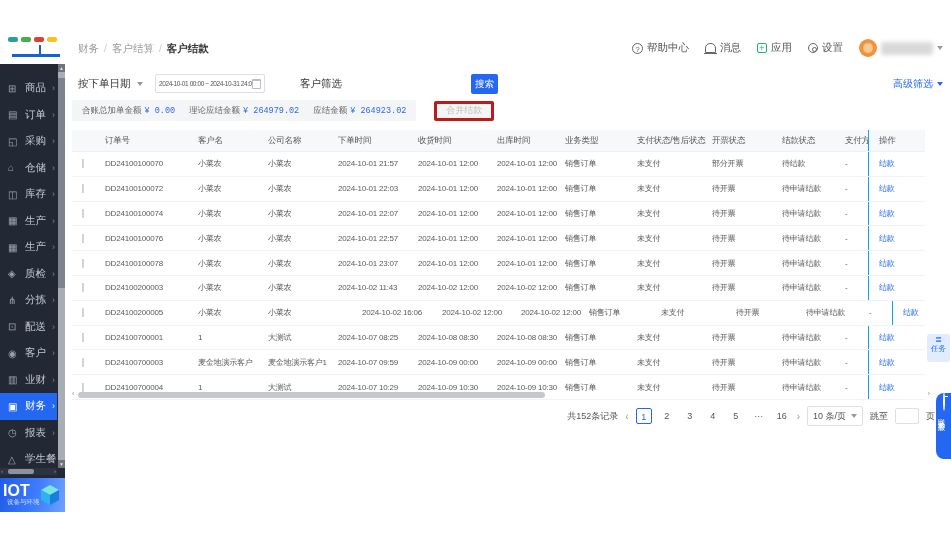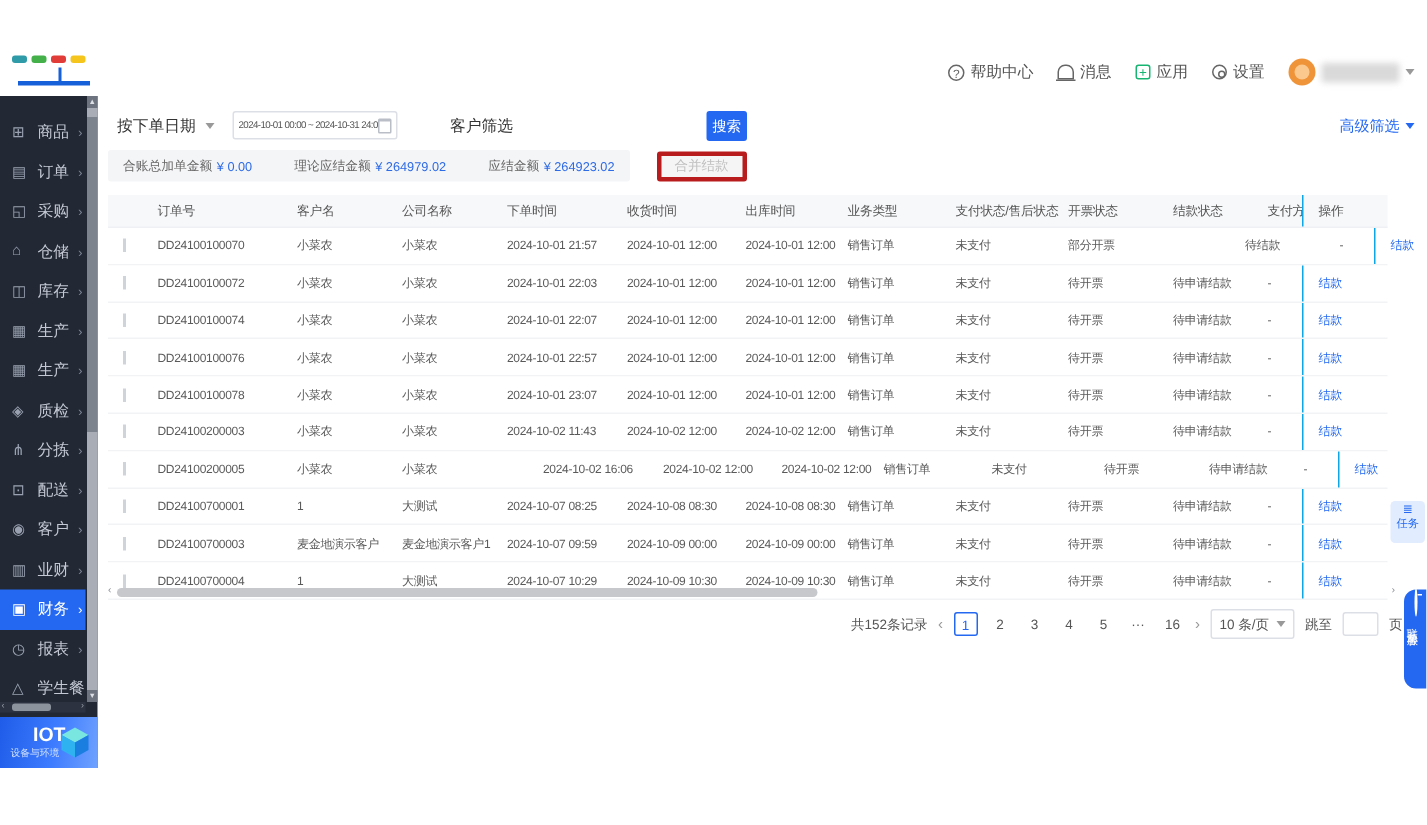--- a/index.html
+++ b/index.html
@@ -45,41 +45,41 @@
   #side-vscroll{position:absolute;right:0;top:0;width:7px;height:404px;background:#a9aeb6;}
   #side-vscroll .arr{position:absolute;left:0;width:7px;height:8px;background:#6e747f;color:#dcdfe4;font-size:5px;line-height:8px;text-align:center;}
   #side-vscroll .arr.up{top:0;}
   #side-vscroll .arr.down{bottom:0;}
   #side-vthumb{position:absolute;left:0;top:14px;width:7px;height:210px;background:#7d838c;}
   #side-hscroll{position:absolute;left:0;top:404px;width:57px;height:7px;background:#2c3240;}
   #side-hthumb{position:absolute;left:8px;top:1px;width:26px;height:5px;background:#8d939c;border-radius:2px;}
   .hs-arr{position:absolute;top:0;font-size:6px;line-height:7px;color:#9aa0a8;}
   .hs-arr.l{left:1px;} .hs-arr.r{right:1px;}
   #iot-banner{position:absolute;left:0;top:414px;width:65px;height:34px;background:linear-gradient(100deg,#1f5de9 0%,#3d7bff 55%,#6fa2ff 100%);cursor:pointer;overflow:hidden;}
-  #iot-title{position:absolute;left:22px;top:4px;color:#fff;font-weight:bold;font-size:13px;}
+  #iot-title{position:absolute;left:3px;top:4px;color:#fff;font-weight:bold;font-size:16px;}
   #iot-sub{position:absolute;left:7px;top:20px;color:#cfe0ff;font-size:6.5px;}
   #iot-cube{position:absolute;right:2px;top:5px;}
 
   
   #filter-row{position:absolute;left:78px;top:72px;right:0;height:24px;}
   .f-label{font-size:10.5px;color:#333;}
   #date-type{position:absolute;left:0;top:5px;display:flex;align-items:center;gap:6px;cursor:pointer;}
   #date-input{position:absolute;left:77px;top:2px;width:110px;height:19px;border:1px solid #dcdfe6;border-radius:2px;background:#fff;display:flex;align-items:center;box-sizing:border-box;padding:0 3px;cursor:text;}
   #date-input .dval{font-size:6.5px;letter-spacing:-0.4px;color:#555;flex:1;white-space:nowrap;overflow:hidden;}
   .ic-cal{width:7px;height:7px;border:1px solid #b9bec7;border-top:2.5px solid #b9bec7;border-radius:1px;flex:0 0 auto;}
   #cust-label{position:absolute;left:222px;top:5px;}
   #cust-input{position:absolute;left:256px;top:2px;width:135px;height:19px;border:1px solid #dcdfe6;border-radius:2px;box-sizing:border-box;font-size:8.5px;padding:0 5px;color:#333;font-family:"Liberation Sans",sans-serif;}
   #cust-input::placeholder{color:#b6bcc6;}
   #search-btn{position:absolute;left:393px;top:2px;width:27px;height:20px;background:#2468f2;color:#fff;border:none;border-radius:2px;font-size:9.5px;cursor:pointer;padding:0;font-family:"Liberation Sans",sans-serif;}
   #adv-filter{position:absolute;right:8px;top:5px;color:#2468f2;font-size:10px;display:flex;align-items:center;gap:4px;cursor:pointer;}
   .caret-down.blue{border-top-color:#2468f2;}
 
   
   #summary-row{position:absolute;left:72px;top:100px;height:21px;display:flex;align-items:center;}
-  #summary-bar{height:21px;background:#f4f5f7;display:flex;align-items:center;gap:28px;padding:0 10px;border-radius:2px;}
+  #summary-bar{height:21px;background:#f4f5f7;display:flex;align-items:center;gap:14px;padding:0 10px;border-radius:2px;font-family:Liberation Mono, monospace;}
   .s-pair{display:flex;align-items:center;gap:3px;white-space:nowrap;}
   .s-label{font-size:8.5px;color:#666;}
   .s-value{font-size:8.5px;color:#2e6be6;}
   #merge-btn{margin-left:18px;height:20px;padding:0 9px;background:#f5f5f5;border:3px solid #b91c1c;border-radius:2px;color:#bfbfbf;font-size:9px;cursor:not-allowed;font-family:"Liberation Sans",sans-serif;}
 
   
   #table{position:absolute;left:72px;top:130px;width:853px;}
   #table-header{display:flex;height:21px;align-items:center;background:#f7f8fa;border-bottom:1px solid #eef0f3;font-size:8.5px;color:#555;}
   #table-body .t-row{display:flex;height:23.8px;align-items:center;border-bottom:1px solid #f2f3f5;font-size:8px;color:#5a5a5a;background:#fff;}
   .cell{flex:0 0 auto;box-sizing:border-box;overflow:hidden;white-space:nowrap;padding-right:3px;letter-spacing:-0.2px;}
@@ -114,20 +114,23 @@
 <body>
 
 <div id="app-header">
   <div id="logo">
     <span class="logo-dash ld0"></span>
     <span class="logo-dash ld1"></span>
     <span class="logo-dash ld2"></span>
     <span class="logo-dash ld3"></span>
     <span class="logo-swoosh-v"></span>
     <span class="logo-swoosh-h"></span>
+  </div>
+  <div id="breadcrumb">
+    <span>财务</span><span class="sep">/</span><span>客户结算</span><span class="sep">/</span><span class="crumb-current">客户结款</span>
   </div>
   <div id="header-actions">
     <span class="h-act">
       <span class="ic-ring">?</span>
       <span>帮助中心</span>
     </span>
     <span class="h-act">
       <span class="ic-bell"></span>
       <span>消息</span>
     </span>
@@ -301,21 +304,21 @@
         <span class="cell" style="width: 33px;"><span class="chk"></span></span>
         <span class="cell" style="width: 93px;">DD24100100070</span>
         <span class="cell" style="width: 70px;">小菜农</span>
         <span class="cell" style="width: 70px;">小菜农</span>
         <span class="cell" style="width: 80px;">2024-10-01 21:57</span>
         <span class="cell" style="width: 79px;">2024-10-01 12:00</span>
         <span class="cell" style="width: 68px;">2024-10-01 12:00</span>
         <span class="cell" style="width: 72px;">销售订单</span>
         <span class="cell" style="width: 75px;">未支付</span>
         <span class="cell" style="width: 70px;">部分开票</span>
-        <span class="cell" style="width: 63px; margin-left: 48px;">待结款</span>
+        <span class="cell" style="width: 63px;">待结款</span>
         <span class="cell" style="width: 23px;">-</span>
         <span class="cell op" style="width: 57px;">
           <span class="link">结款</span>
         </span>
       </div>
       <div class="t-row">
         <span class="cell" style="width: 33px;"><span class="chk"></span></span>
         <span class="cell" style="width: 93px;">DD24100100072</span>
         <span class="cell" style="width: 70px;">小菜农</span>
         <span class="cell" style="width: 70px;">小菜农</span>

